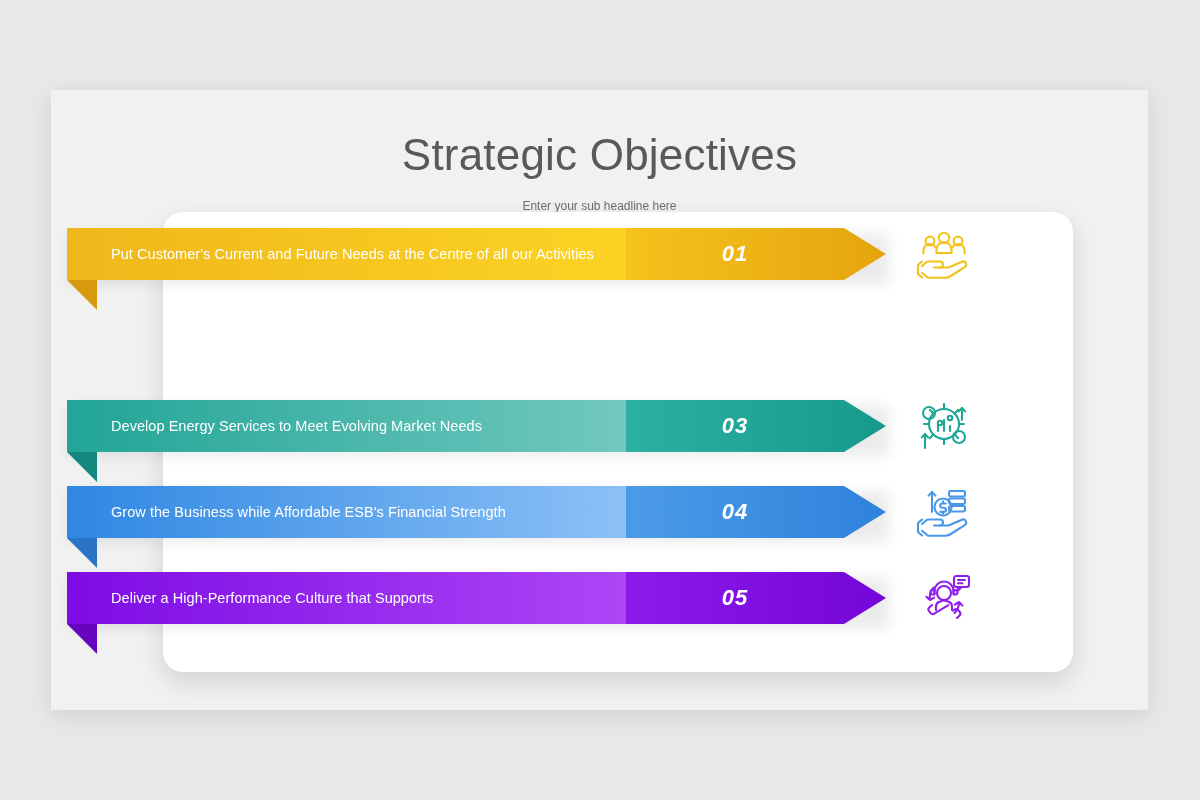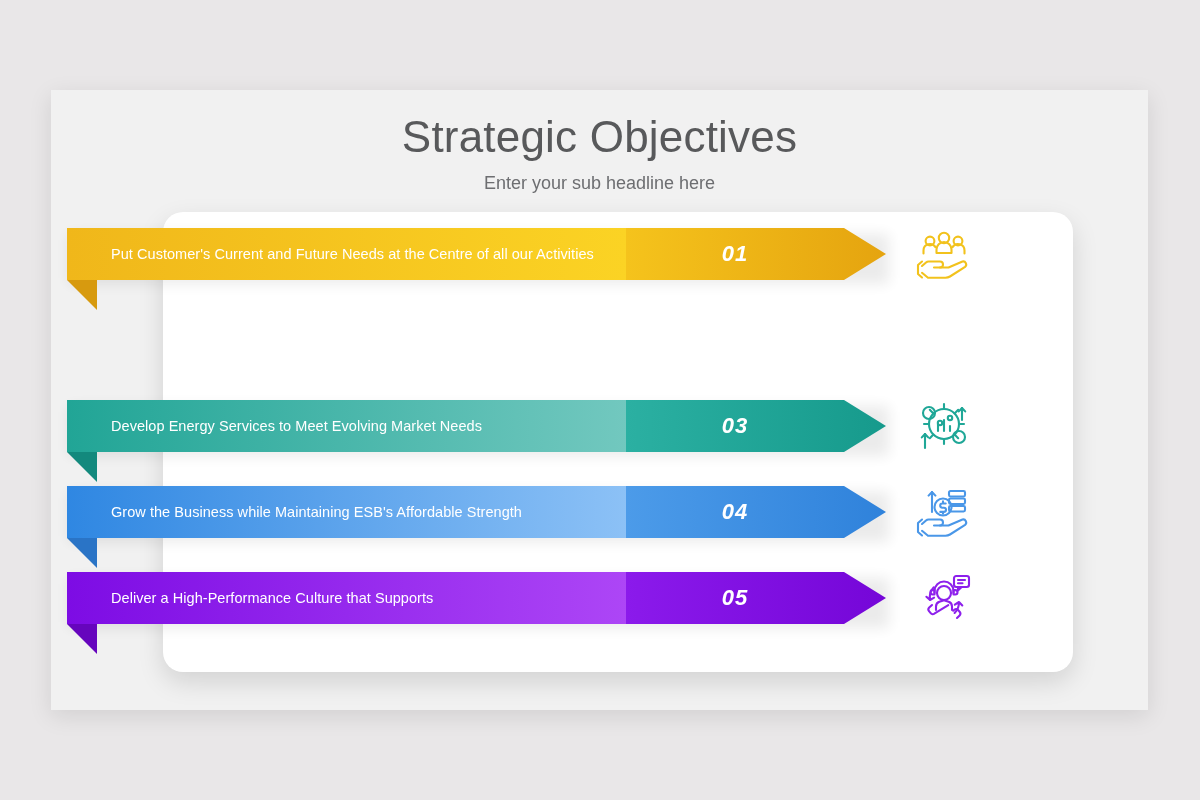--- a/index.html
+++ b/index.html
@@ -29,24 +29,24 @@
   #slide-header {
     text-align: center;
     padding-top: 22px;
   }
   #slide-title {
     font-size: 44px;
     font-weight: 400;
     color: #58595b;
     letter-spacing: 0.2px;
     line-height: 1.15;
-    margin: 0;
+    margin: 18px;
   }
   #slide-subtitle {
-    font-size: 18px;
+    font-size: 12px;
     color: #6d6e71;
     margin: 10px 0 0 0;
     font-weight: 400;
   }
 
   
   #card {
     position: absolute;
     left: 112px;
     top: 122px;
@@ -201,21 +201,21 @@
             <circle cx="24" cy="23" r="2.2" fill="none" stroke="#1fa797" stroke-width="2.1" stroke-linecap="round" stroke-linejoin="round"></circle>
             <path d="M46 20V8M46 8l-3.2 3.4M46 8l3.2 3.4" fill="none" stroke="#1fa797" stroke-width="2.1" stroke-linecap="round" stroke-linejoin="round"></path>
             <path d="M9 48V34M9 34l-3.2 3.4M9 34l3.2 3.4" fill="none" stroke="#1fa797" stroke-width="2.1" stroke-linecap="round" stroke-linejoin="round"></path>
           </svg>
         </div>
       </div>
       <div class="row row-3">
         <div class="ribbon-shadow"></div>
         <div class="fold" style="border-top-color:#2a74c6;"></div>
         <div class="label-seg" style="background:linear-gradient(90deg,#2f87e2 0%,#8cc1f6 100%);">
-          <span class="label-text">Grow the Business while Maintaining ESB's Affordable Strength</span>
+          <span class="label-text">Grow the Business while Affordable ESB's Financial Strength</span>
         </div>
         <div class="num-seg" style="background:linear-gradient(90deg,#4c9be9 0%,#2f82db 100%);">
           <span class="num-text">04</span>
         </div>
         <div class="icon-cell">
           <svg width="56" height="54" viewBox="0 0 56 54">
             <rect x="33" y="5" width="16" height="5.5" rx="1.4" fill="none" stroke="#4a97e8" stroke-width="2.1" stroke-linecap="round" stroke-linejoin="round"></rect>
             <rect x="33" y="12.5" width="16" height="5.5" rx="1.4" fill="none" stroke="#4a97e8" stroke-width="2.1" stroke-linecap="round" stroke-linejoin="round"></rect>
             <rect x="33" y="20" width="16" height="5.5" rx="1.4" fill="none" stroke="#4a97e8" stroke-width="2.1" stroke-linecap="round" stroke-linejoin="round"></rect>
             <circle cx="27" cy="21" r="8.5" fill="none" stroke="#4a97e8" stroke-width="2.1" stroke-linecap="round" stroke-linejoin="round"></circle>

